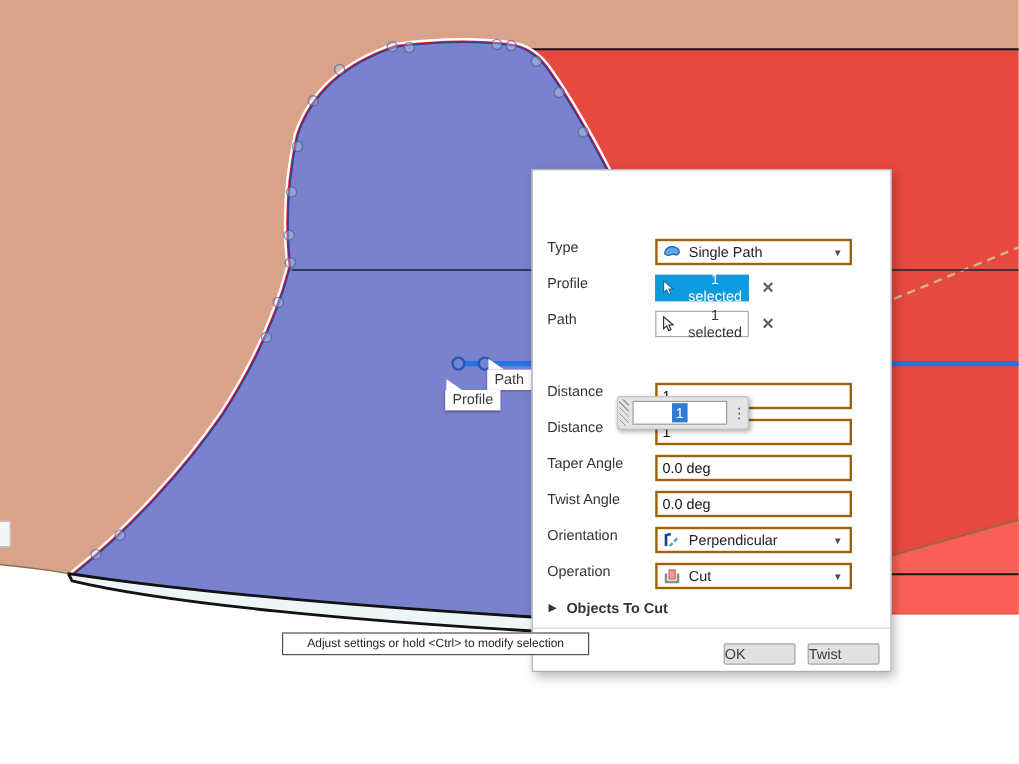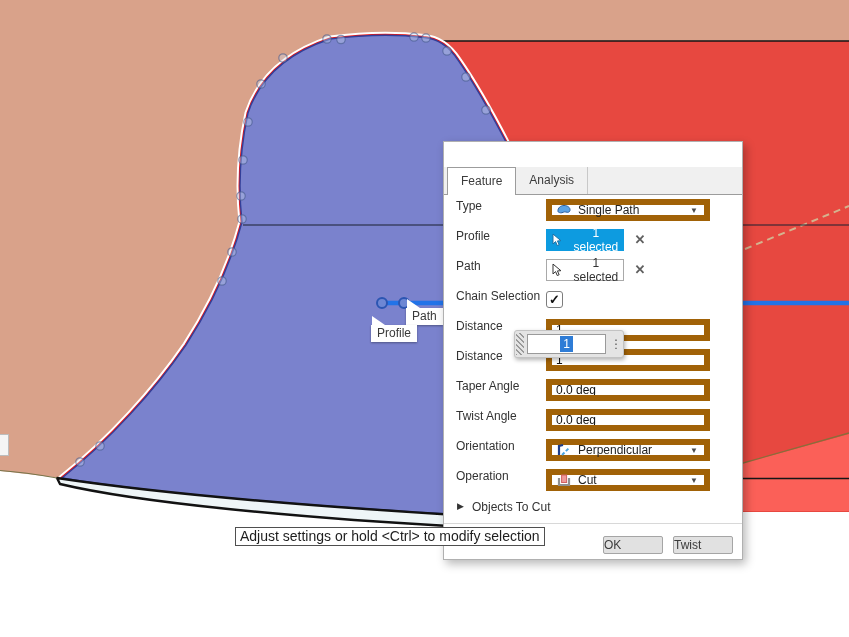--- a/index.html
+++ b/index.html
@@ -16,21 +16,21 @@
   #path-callout { left:406px; top:308px; }
   #profile-callout { left:371px; top:325px; }
 
   
   #left-edge-box { position:absolute; left:0; top:434px; width:9px; height:22px;
              background:#f5f5f5; border:1px solid #bdbdbd; border-left:none; z-index:2; }
 
   
   #tooltip { position:absolute; left:235px; top:527px; height:19px; z-index:20;
              background:#ffffff; border:1px solid #4f4f4f; color:#1d1d1d;
-             font-size:14px; line-height:17px; padding:0 4px; white-space:nowrap; }
+             font-size:10px; line-height:17px; padding:0 20px; white-space:nowrap; }
   #prompt-icon { position:absolute; left:455px; top:540px; width:14px; height:14px;
              background:#0d0d0d; border-radius:50%; z-index:5; }
   #prompt-icon::after { content:""; position:absolute; left:6px; top:1px; width:2px; height:5px; background:#ffffff; }
 
   
   #dialog { position:absolute; left:443px; top:141px; width:300px; height:419px;
             background:#ffffff; border:1px solid #b0b0b0; z-index:10;
             box-shadow:3px 4px 9px rgba(0,0,0,.28); font-size:12px; color:#333; }
   #dialog-header { position:absolute; left:0; top:0; width:100%; height:25px;
             background:#f0f0f0; border-bottom:1px solid #dcdcdc; display:flex; align-items:center; }
@@ -42,39 +42,39 @@
   #tabbar { position:absolute; left:0; top:25px; width:100%; height:28px;
             background:#f0f0f0; border-bottom:1px solid #9c9c9c; display:flex; align-items:flex-end; }
   .tab { height:27px; line-height:26px; padding:0 13px; color:#3c3c3c; }
   .tab.active { background:#ffffff; border:1px solid #9c9c9c; border-bottom:none;
             height:28px; margin-bottom:-1px; margin-left:3px; line-height:27px; }
   .tab.inactive { border-right:1px solid #c8c8c8; }
 
   .row { position:absolute; left:0; width:100%; height:30px; }
   .row .lbl { position:absolute; left:12px; top:4px; color:#333; }
   .ctl { position:absolute; left:102px; top:4px; width:164px; height:22px; }
-  .inputbox, .dropdown { width:164px; height:22px; background:#fff; border:6px solid #a16207; }
+  .inputbox, .dropdown { width:164px; height:22px; background:#fff; border:2px solid #a16207; }
   input.inputbox { font-family:"Liberation Sans",sans-serif; font-size:12px; padding-left:4px; color:#111; }
   .dropdown { display:flex; align-items:center; padding-left:4px; }
   .dropdown .dtext { margin-left:6px; flex:1; color:#222; }
   .dropdown .caret { font-size:8px; color:#4a4a4a; margin-right:6px; }
   .selbtn { position:absolute; left:102px; top:4px; width:78px; height:22px;
             display:flex; align-items:center; padding-left:5px;text-align:center; }
   .selbtn .stext { margin-left:5px; }
   #profile-btn { background:#0d9be0; color:#ffffff; border:1px solid #0d9be0; }
   #path-btn { background:#ffffff; color:#333; border:1px solid #a9a9a9; }
   .clear-x { position:absolute; left:186px; top:4px; width:20px; height:22px; text-align:center;
             line-height:22px; color:#5f5f5f; font-size:13px; font-weight:bold; }
   .checkbox { position:absolute; left:102px; top:6px; width:17px; height:17px; background:#fff;
             border:1px solid #7d7d7d; border-radius:3px; text-align:center; line-height:15px;
             font-size:13px; color:#111; font-weight:bold; }
 
   #objects-row { position:absolute; left:0; top:353px; width:100%; height:26px; }
   #objects-arrow { position:absolute; left:13px; top:6px; font-size:9px; color:#333; }
-  #objects-label { position:absolute; left:28px; top:5px; font-weight:normal; color:#333; }
+  #objects-label { position:absolute; left:28px; top:5px; font-weight:bold; color:#333; }
   #footer-sep { position:absolute; left:0; top:381px; width:100%; border-top:1px solid #d8d8d8; }
   .btn { position:absolute; top:394px; width:60px; height:18px; background:#e1e1e1;
          border:1px solid #a5a5a5; border-radius:2px; text-align:left; line-height:16px;
          color:#3c3c3c; font-size:12px; }
   #ok-btn { left:159px; }
   #cancel-btn { left:229px; }
 
   
   #manipulator { position:absolute; left:514px; top:330px; width:110px; height:28px; z-index:15;
          background:#e4e4e4; border:1px solid #c3c3c3; border-radius:3px;
@@ -161,24 +161,20 @@
 
   <div class="callout" id="path-callout">
     <span>Path</span>
   </div>
   <div class="callout" id="profile-callout">
     <span>Profile</span>
   </div>
 
   <div id="dialog">
 
-    <div id="tabbar">
-      <div class="tab active">Feature</div>
-      <div class="tab inactive">Analysis</div>
-    </div>
 
     <div class="row" style="top:53px">
       <div class="lbl">Type</div>
       <div class="ctl dropdown">
         <span class="icon16">
           <svg width="16" height="16" viewBox="0 0 16 16">
             <path d="M2,9.5 C1.5,6 4.5,3.5 8,3.5 C11.5,3.5 14.5,5.5 14,8.5
                      C13.7,10.3 11.5,10.8 10,10 C8.2,9.2 6.5,11.2 4.5,10.8 C3.2,10.5 2.2,10.4 2,9.5 Z" fill="#5ba4e6" stroke="#2c5f9e" stroke-width="1"></path>
           </svg>
         </span>
@@ -202,24 +198,20 @@
       <div class="lbl">Path</div>
       <div class="selbtn" id="path-btn">
         <svg width="12" height="14" viewBox="0 0 12 14">
           <path d="M1,1 L1,11 L3.6,8.6 L5.3,12.6 L7.2,11.8 L5.5,7.9 L9,7.7 Z" fill="#ffffff" stroke="#333" stroke-width="1"></path>
         </svg>
         <span class="stext">1 selected</span>
       </div>
       <div class="clear-x">✕</div>
     </div>
 
-    <div class="row" style="top:143px">
-      <div class="lbl">Chain Selection</div>
-      <div class="checkbox">✓</div>
-    </div>
 
     <div class="row" style="top:173px">
       <div class="lbl">Distance</div>
       <input class="ctl inputbox" value="1" style="">
     </div>
 
     <div class="row" style="top:203px">
       <div class="lbl">Distance</div>
       <input class="ctl inputbox" value="1" style="">
     </div>

